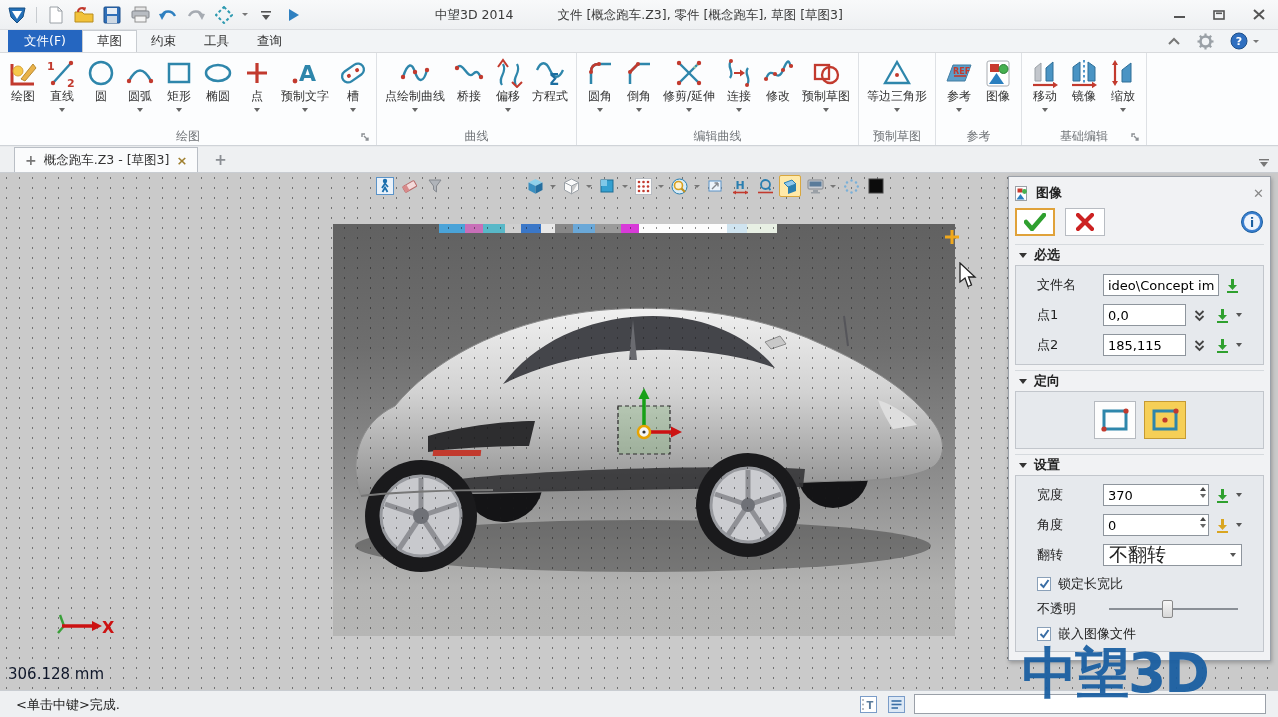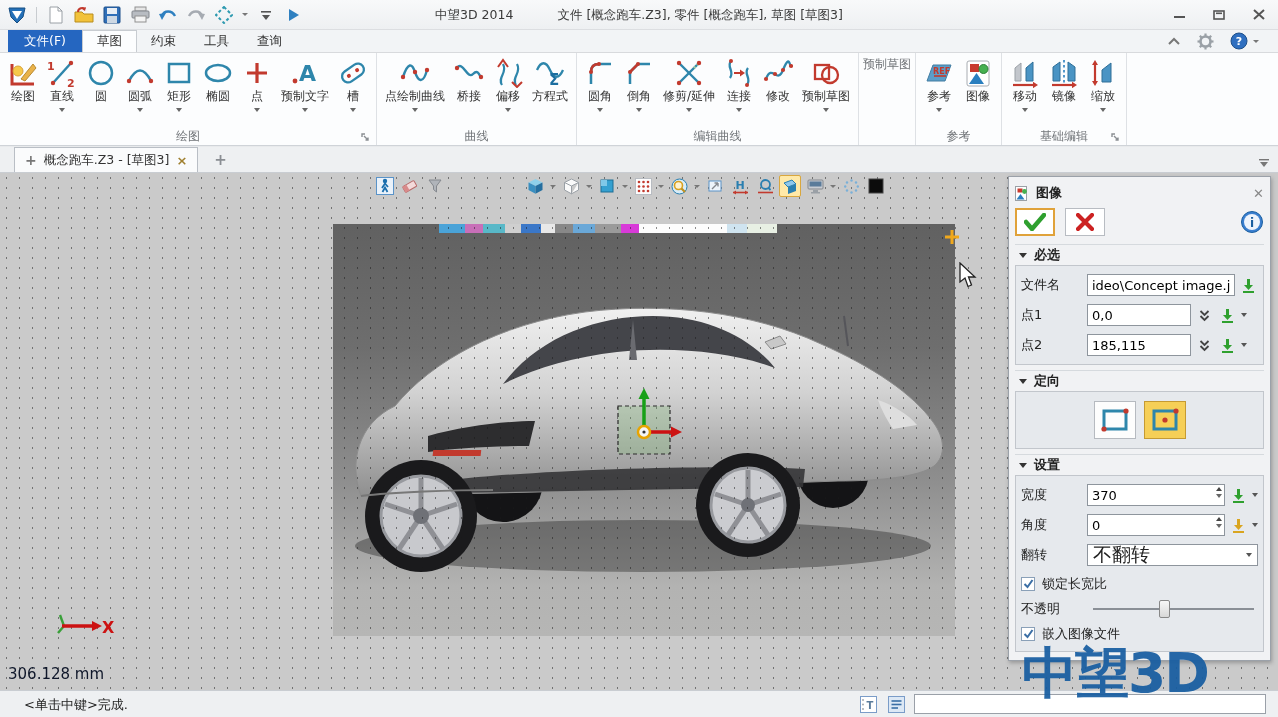--- a/index.html
+++ b/index.html
@@ -79,21 +79,21 @@
   #panel-title { font-size:13px; font-weight:bold; color:#222; flex:1; }
   #panel-close { color:#888; font-size:13px; font-weight:bold; }
   #panel-actions { height:34px; display:flex; align-items:center; gap:10px; }
   .pabtn { width:40px; height:28px; background:#fff; border:1px solid #b8bcc2; display:flex; align-items:center; justify-content:center; }
   .pabtn.focus { border:2px solid #e0a23a; }
   #info-btn { margin-left:auto; }
   .sect { margin-top:5px; }
   .sect-h { height:21px; display:flex; align-items:center; gap:7px; padding-left:4px; border-top:1px solid #d6dade; }
   .sect-h .tri { width:0; height:0; border-left:4px solid transparent; border-right:4px solid transparent; border-top:5px solid #333; }
   .sect-h span { font-size:13px; font-weight:bold; color:#222; }
-  .sect-c { background:#e6e9ed; border:1px solid #c2c6cc; padding:7px 5px; }
+  .sect-c { background:#e6e9ed; border:1px solid #c2c6cc; padding:7px 21px; }
   .prow { display:flex; align-items:center; height:24px; margin-bottom:6px; }
   .prow:last-child { margin-bottom:0; }
   .plab { width:66px; font-size:13px; color:#222; flex:none; }
   .pin { flex:1; height:22px; border:1px solid #8e959d; background:#fff; font-size:13px; padding:0 4px; font-family:"DejaVu Sans",sans-serif; min-width:0; }
   .spinwrap { position:relative; flex:1; display:flex; min-width:0; }
   .spinwrap .pin { padding-right:15px; }
   .spinner { position:absolute; right:3px; top:3px; display:flex; flex-direction:column; gap:3px; }
   .sp-up { width:0;height:0;border-left:3.5px solid transparent;border-right:3.5px solid transparent;border-bottom:4px solid #444; }
   .sp-dn { width:0;height:0;border-left:3.5px solid transparent;border-right:3.5px solid transparent;border-top:4px solid #666; }
   .icon18 { width:19px; height:19px; display:flex; align-items:center; justify-content:center; flex:none; margin-left:4px; }
@@ -107,21 +107,21 @@
   .cbox { width:14px; height:14px; background:#fff; border:1px solid #8aa0b8; display:flex; align-items:center; justify-content:center; flex:none; }
   .cblab { font-size:13px; color:#222; }
   #opacity-row { display:flex; align-items:center; height:21px; margin-bottom:4px; }
   #opacity-track { flex:1; position:relative; height:18px; margin-left:6px; }
   #opacity-track .line { position:absolute; left:0; right:4px; top:8px; height:2px; background:#8a8f96; }
   #opacity-thumb { position:absolute; left:40%; top:0; width:11px; height:18px;
     background:linear-gradient(#f7f7f7,#d8d8d8); border:1px solid #888; border-radius:2px; }
 
   
   #statusbar { position:absolute; left:0; top:690px; width:1278px; height:27px; background:#eef0f2; border-top:1px solid #c9cdd2; }
-  #status-msg { position:absolute; left:24px; top:5px; font-size:13px; color:#222; }
+  #status-msg { position:absolute; left:16px; top:5px; font-size:13px; color:#222; }
   #status-right { position:absolute; right:12px; top:3px; display:flex; align-items:center; gap:8px; }
   .sbtn { width:20px; height:20px; display:flex; align-items:center; justify-content:center; }
   #cmd-input { width:352px; height:20px; border:1px solid #9aa0a8; background:#fff; font-size:12px; padding:0 4px; }
 </style>
 </head>
 <body>
 
 <div id="titlebar">
   <div class="qrow">
     <span class="qbtn">
@@ -485,20 +485,32 @@
             </svg>
           </span>
         <span class="rlb">预制草图</span>
         <span class="rcaret"></span>
       </div>
     </div>
     <div class="rglabel"><span>编辑曲线</span></div>
   </div>
 
   <div class="rgroup">
+    <div class="rgitems">
+      <div class="ritem">
+        <span class="ric">
+            <svg width="30" height="30" viewBox="0 0 30 30">
+              <path d="M15 4 L27 25 H3 Z" fill="none" stroke="#2e86ab" stroke-width="2.3"></path>
+              <circle cx="15" cy="17" r="2" fill="#c23a2e"></circle>
+            </svg>
+          </span>
+        <span class="rlb">等边三角形</span>
+        <span class="rcaret"></span>
+      </div>
+    </div>
     <div class="rglabel"><span>预制草图</span></div>
   </div>
 
   <div class="rgroup">
     <div class="rgitems">
       <div class="ritem">
         <span class="ric">
             <svg width="30" height="30" viewBox="0 0 30 30">
               <path d="M3 23 L9 7 H27 L21 23 Z" fill="#4a94c4" stroke="#2e6e97" opacity="0.9"></path>
               <text x="9" y="16" font-size="8" font-weight="bold" fill="#c23a2e">REF</text>

